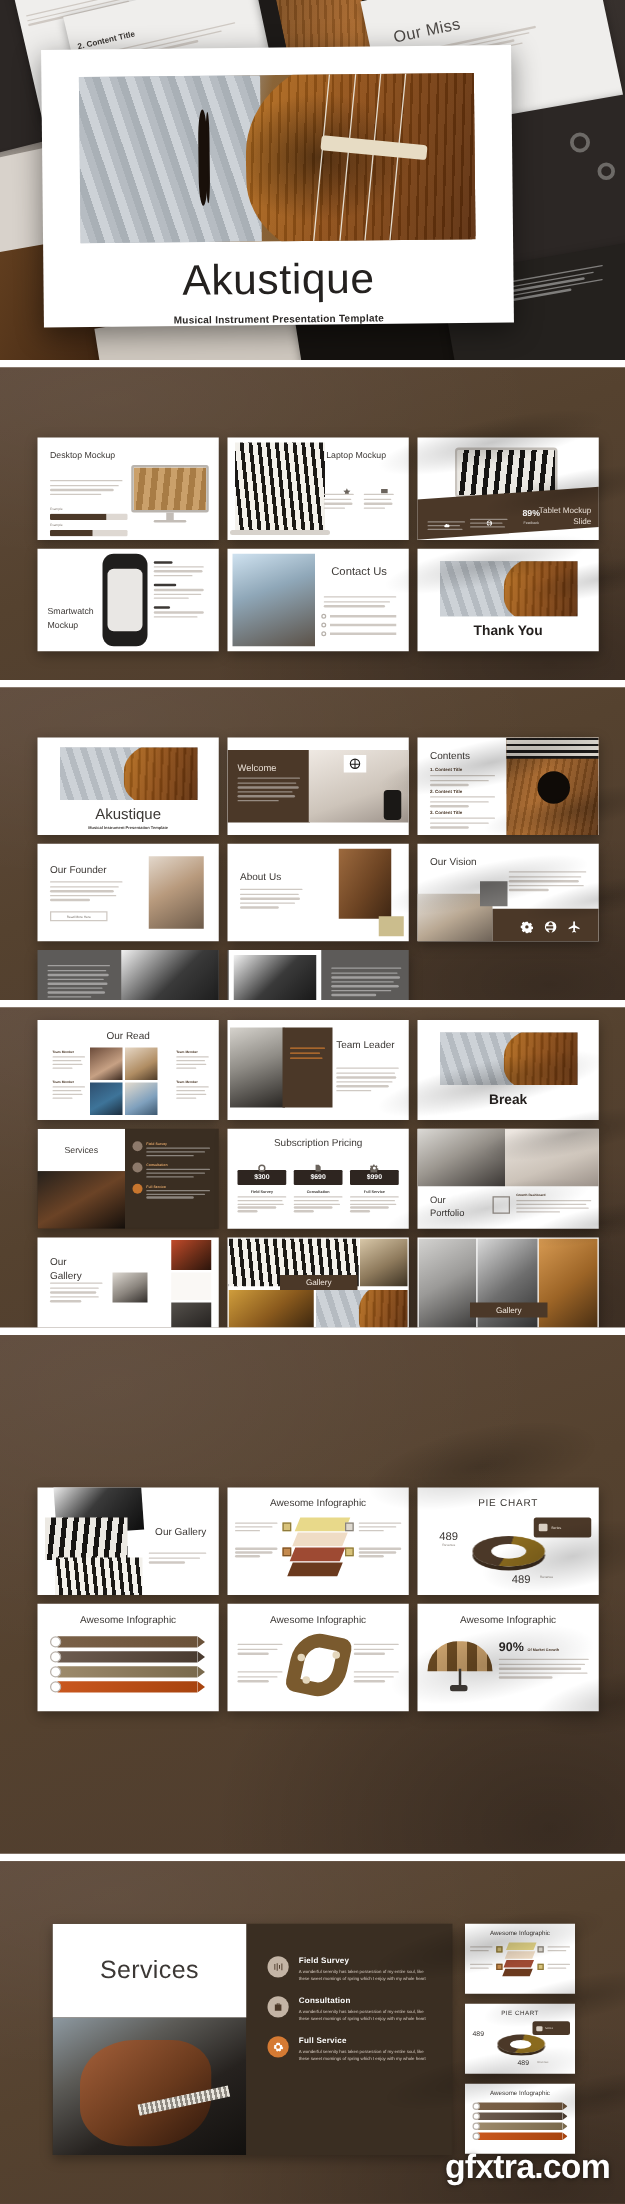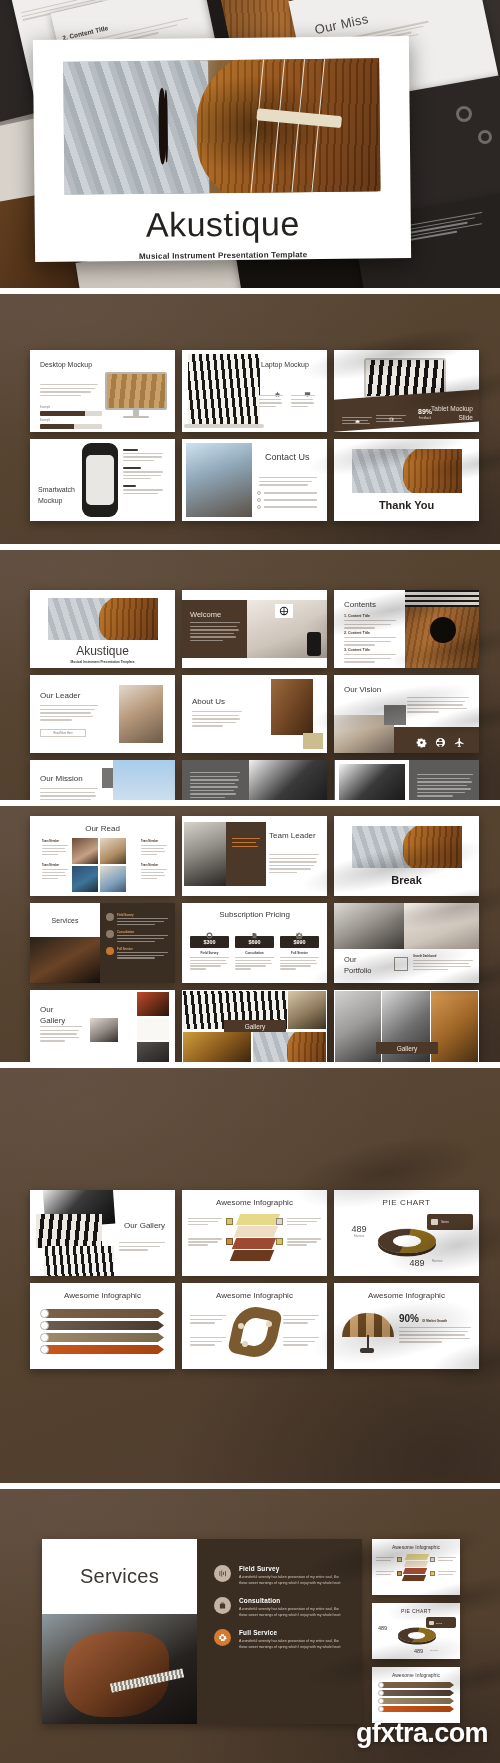--- a/index.html
+++ b/index.html
@@ -431,21 +431,21 @@
             </div>
         </div>
         <div style="position:absolute;right:0;top:0;width:74px;height:78px;overflow:hidden">
           <div class="wood"></div>
           <div style="position:absolute;left:34%;top:34%;width:26px;height:26px;border-radius:50%;background:#0f0b07"></div>
           <div style="position:absolute;left:0;top:0;width:100%;height:22%;background:repeating-linear-gradient(0deg,#1b1918 0 2px,#d8d3cb 2px 5px)"></div>
         </div>
       </div>
 
       <div class="slide">
-        <div class="s-title" style="left:10px;top:16px;font-size:8px">Our Leader</div>
+        <div class="s-title" style="left:10px;top:16px;font-size:8px">Our Founder</div>
         <div class="lines" style="position:absolute;left:10px;top:30px;width:58px">
             <i style="width:100%"></i>
             <i style="width:94%"></i>
             <i style="width:88%"></i>
             <i style="width:92%"></i>
             <i style="width:56%"></i>
           </div>
         <div style="position:absolute;left:10px;top:54px;width:46px;height:8px;border:1px solid #cfc9c3;display:flex;align-items:center;justify-content:center;font-size:2.6px;color:#7d766f">Read More Here</div>
         <div class="ph person2" style="right:12px;top:10px;width:44px;height:58px"></div>
       </div>
@@ -481,32 +481,20 @@
               </svg></span>
           <span class="ic"><svg viewBox="0 0 24 24">
                 <path d="M12 2a10 10 0 100 20 10 10 0 000-20zm0 2c1.8 0 3.4 2.2 4 5H8c.6-2.8 2.2-5 4-5zM4.3 11h3.2c-.1 1.3-.1 2.7 0 4H4.3a8 8 0 010-4zm3.7 6h8c-.6 2.8-2.2 5-4 5s-3.4-2.2-4-5zm8.5-2H7.5a22 22 0 010-4h9c.1 1.3.1 2.7 0 4z"></path>
               </svg></span>
           <span class="ic"><svg viewBox="0 0 24 24">
                 <path d="M21 16v-2l-8-5V3.5a1.5 1.5 0 00-3 0V9l-8 5v2l8-2.5V19l-2 1.5V22l3.5-1 3.5 1v-1.5L13 19v-5.5z"></path>
               </svg></span>
         </div>
       </div>
 
-      <div class="slide">
-        <div class="s-title" style="left:10px;top:14px;font-size:8px">Our Mission</div>
-        <div class="lines" style="position:absolute;left:10px;top:28px;width:58px">
-            <i style="width:100%"></i>
-            <i style="width:94%"></i>
-            <i style="width:96%"></i>
-            <i style="width:88%"></i>
-          </div>
-        <div class="ph grey" style="left:72px;top:8px;width:22px;height:20px"></div>
-        <div class="ph sky" style="right:0;top:0;width:62px;height:78px"></div>
-
-      </div>
 
       <div class="slide greyslide">
         <div class="lines light" style="position:absolute;left:8px;top:12px;width:50px">
             <i style="width:100%"></i>
             <i style="width:94%"></i>
             <i style="width:98%"></i>
             <i style="width:90%"></i>
             <i style="width:96%"></i>
             <i style="width:88%"></i>
             <i style="width:92%"></i>

